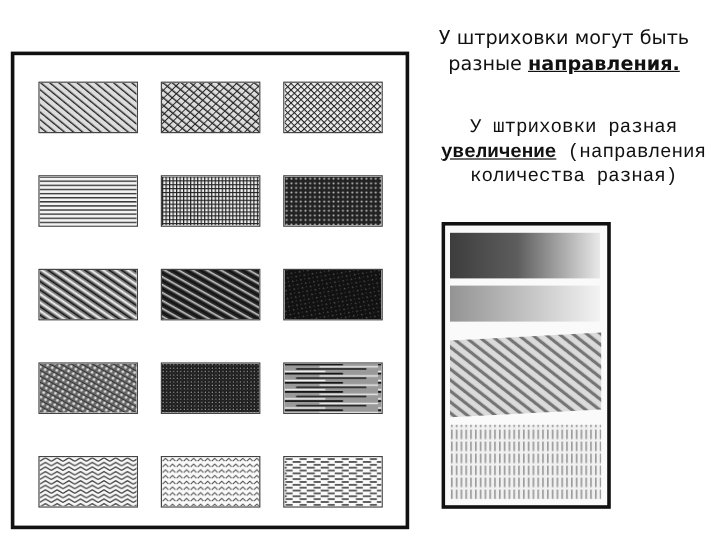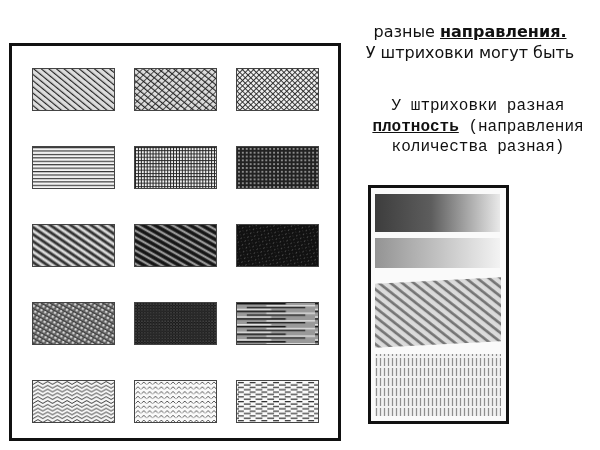--- a/index.html
+++ b/index.html
@@ -14,27 +14,27 @@
   .t2 { left:348px; top:96px; width:260px;font-family:Liberation Mono, monospace; }
   .b { font-weight:bold; text-decoration:underline; }
   .pframe { position:absolute; left:368px; top:185px; width:141px; height:239px;
             border:3px solid #111; box-sizing:border-box; background:#fafafa; overflow:hidden; }
   .pframe svg { display:block; width:100%; height:100%; }
 </style>
 </head>
 <body>
 
 <div class="text t1">
+  <div>У штриховки могут быть</div>
   <div><span>разные </span><span class="b">направления.</span></div>
-  <div>У штриховки могут быть</div>
 </div>
 
 <div class="text t2">
   <div>У штриховки разная</div>
-  <div><span class="b">плотность</span><span> (направления</span></div>
+  <div><span class="b">увеличение</span><span> (направления</span></div>
   <div>количества разная)</div>
 </div>
 
 <svg width="0" height="0" style="position:absolute">
   <defs>
     <pattern id="p-diag" width="5" height="5" patternUnits="userSpaceOnUse" patternTransform="rotate(-50)">
       <rect width="5" height="5" fill="#ddd"></rect>
         <line x1="0" y1="0" x2="0" y2="5" stroke="#222" stroke-width="2.4"></line>
     </pattern>
     <pattern id="p-diag2" width="5" height="5" patternUnits="userSpaceOnUse" patternTransform="rotate(45)">

